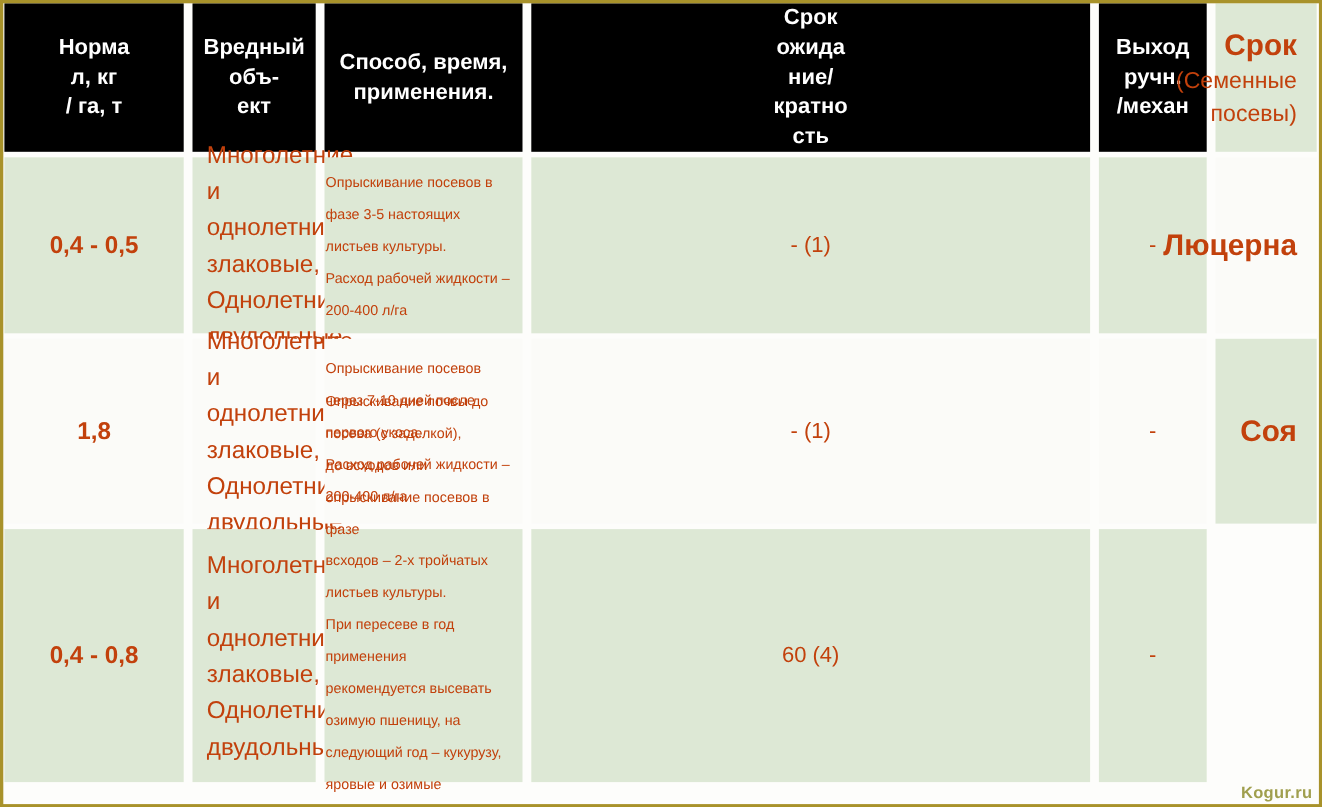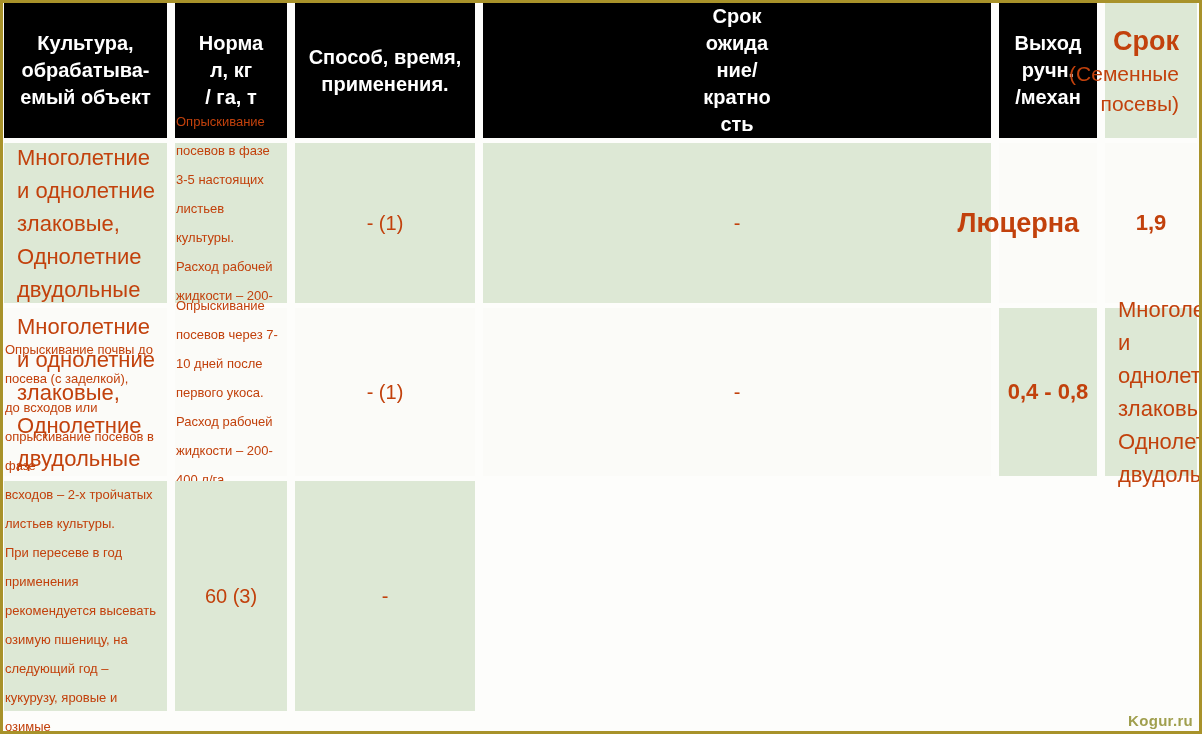--- a/index.html
+++ b/index.html
@@ -48,83 +48,87 @@
     font-size:15px; font-weight:bold; color:#a09f4e;
     letter-spacing:0.3px;
     margin-top:38px;
   }
 </style>
 </head>
 <body>
 
 <div class="grid">
 
-  <div class="th">Культура,
-обрабатыва-
-емый объект</div>
   <div class="th">Норма
 л, кг
 / га, т</div>
+  <div class="th">Вредный объ-
+ект</div>
   <div class="th">Способ, время,
 применения.</div>
   <div class="th">Срок
 ожида
 ние/
 кратно
 сть</div>
   <div class="th">Выход
 ручн.
 /механ</div>
 
   <div class="cell bg-g culture">
     <span class="name">Срок</span>
     <span class="note">(Семенные
 посевы)</span>
   </div>
+  <div class="cell bg-g rate">0,4 - 0,5</div>
   <div class="cell bg-g pest">Многолетние
 и однолетние
 злаковые,
 Однолетние
 двудольные</div>
   <div class="cell bg-g method">Опрыскивание посевов в фазе 3-5 настоящих
 листьев культуры.
 Расход рабочей жидкости – 200-400 л/га</div>
   <div class="cell bg-g num">- (1)</div>
   <div class="cell bg-g num">-</div>
 
   <div class="cell bg-w culture">
     <span class="name">Люцерна</span>
     <span class="note"></span>
   </div>
-  <div class="cell bg-w rate">1,9</div>
+  <div class="cell bg-w rate">1,8</div>
   <div class="cell bg-w pest">Многолетние
 и однолетние
 злаковые,
 Однолетние
 двудольные</div>
   <div class="cell bg-w method">Опрыскивание посевов через 7-10 дней после
 первого укоса.
 Расход рабочей жидкости – 200-400 л/га</div>
   <div class="cell bg-w num">- (1)</div>
   <div class="cell bg-w num">-</div>
 
+  <div class="cell bg-g culture">
+    <span class="name">Соя</span>
+    <span class="note"></span>
+  </div>
   <div class="cell bg-g rate">0,4 - 0,8</div>
   <div class="cell bg-g pest">Многолетние
 и однолетние
 злаковые,
 Однолетние
 двудольные</div>
   <div class="cell bg-g method">Опрыскивание почвы до посева (с заделкой),
 до всходов или опрыскивание посевов в фазе
 всходов – 2-х тройчатых листьев культуры.
 При пересеве в год применения
 рекомендуется высевать озимую пшеницу, на
 следующий год – кукурузу, яровые и озимые
 зерновые, через 2 года – все культуры без
 ограничения. Расход жидкости: 200-400 л/га</div>
-  <div class="cell bg-g num">60 (3)</div>
+  <div class="cell bg-g num">60 (4)</div>
   <div class="cell bg-g num">-</div>
 
 </div>
 
 <div class="watermark">Kogur.ru</div>
 
 <div class="frame"></div>
 
 </body></html>

